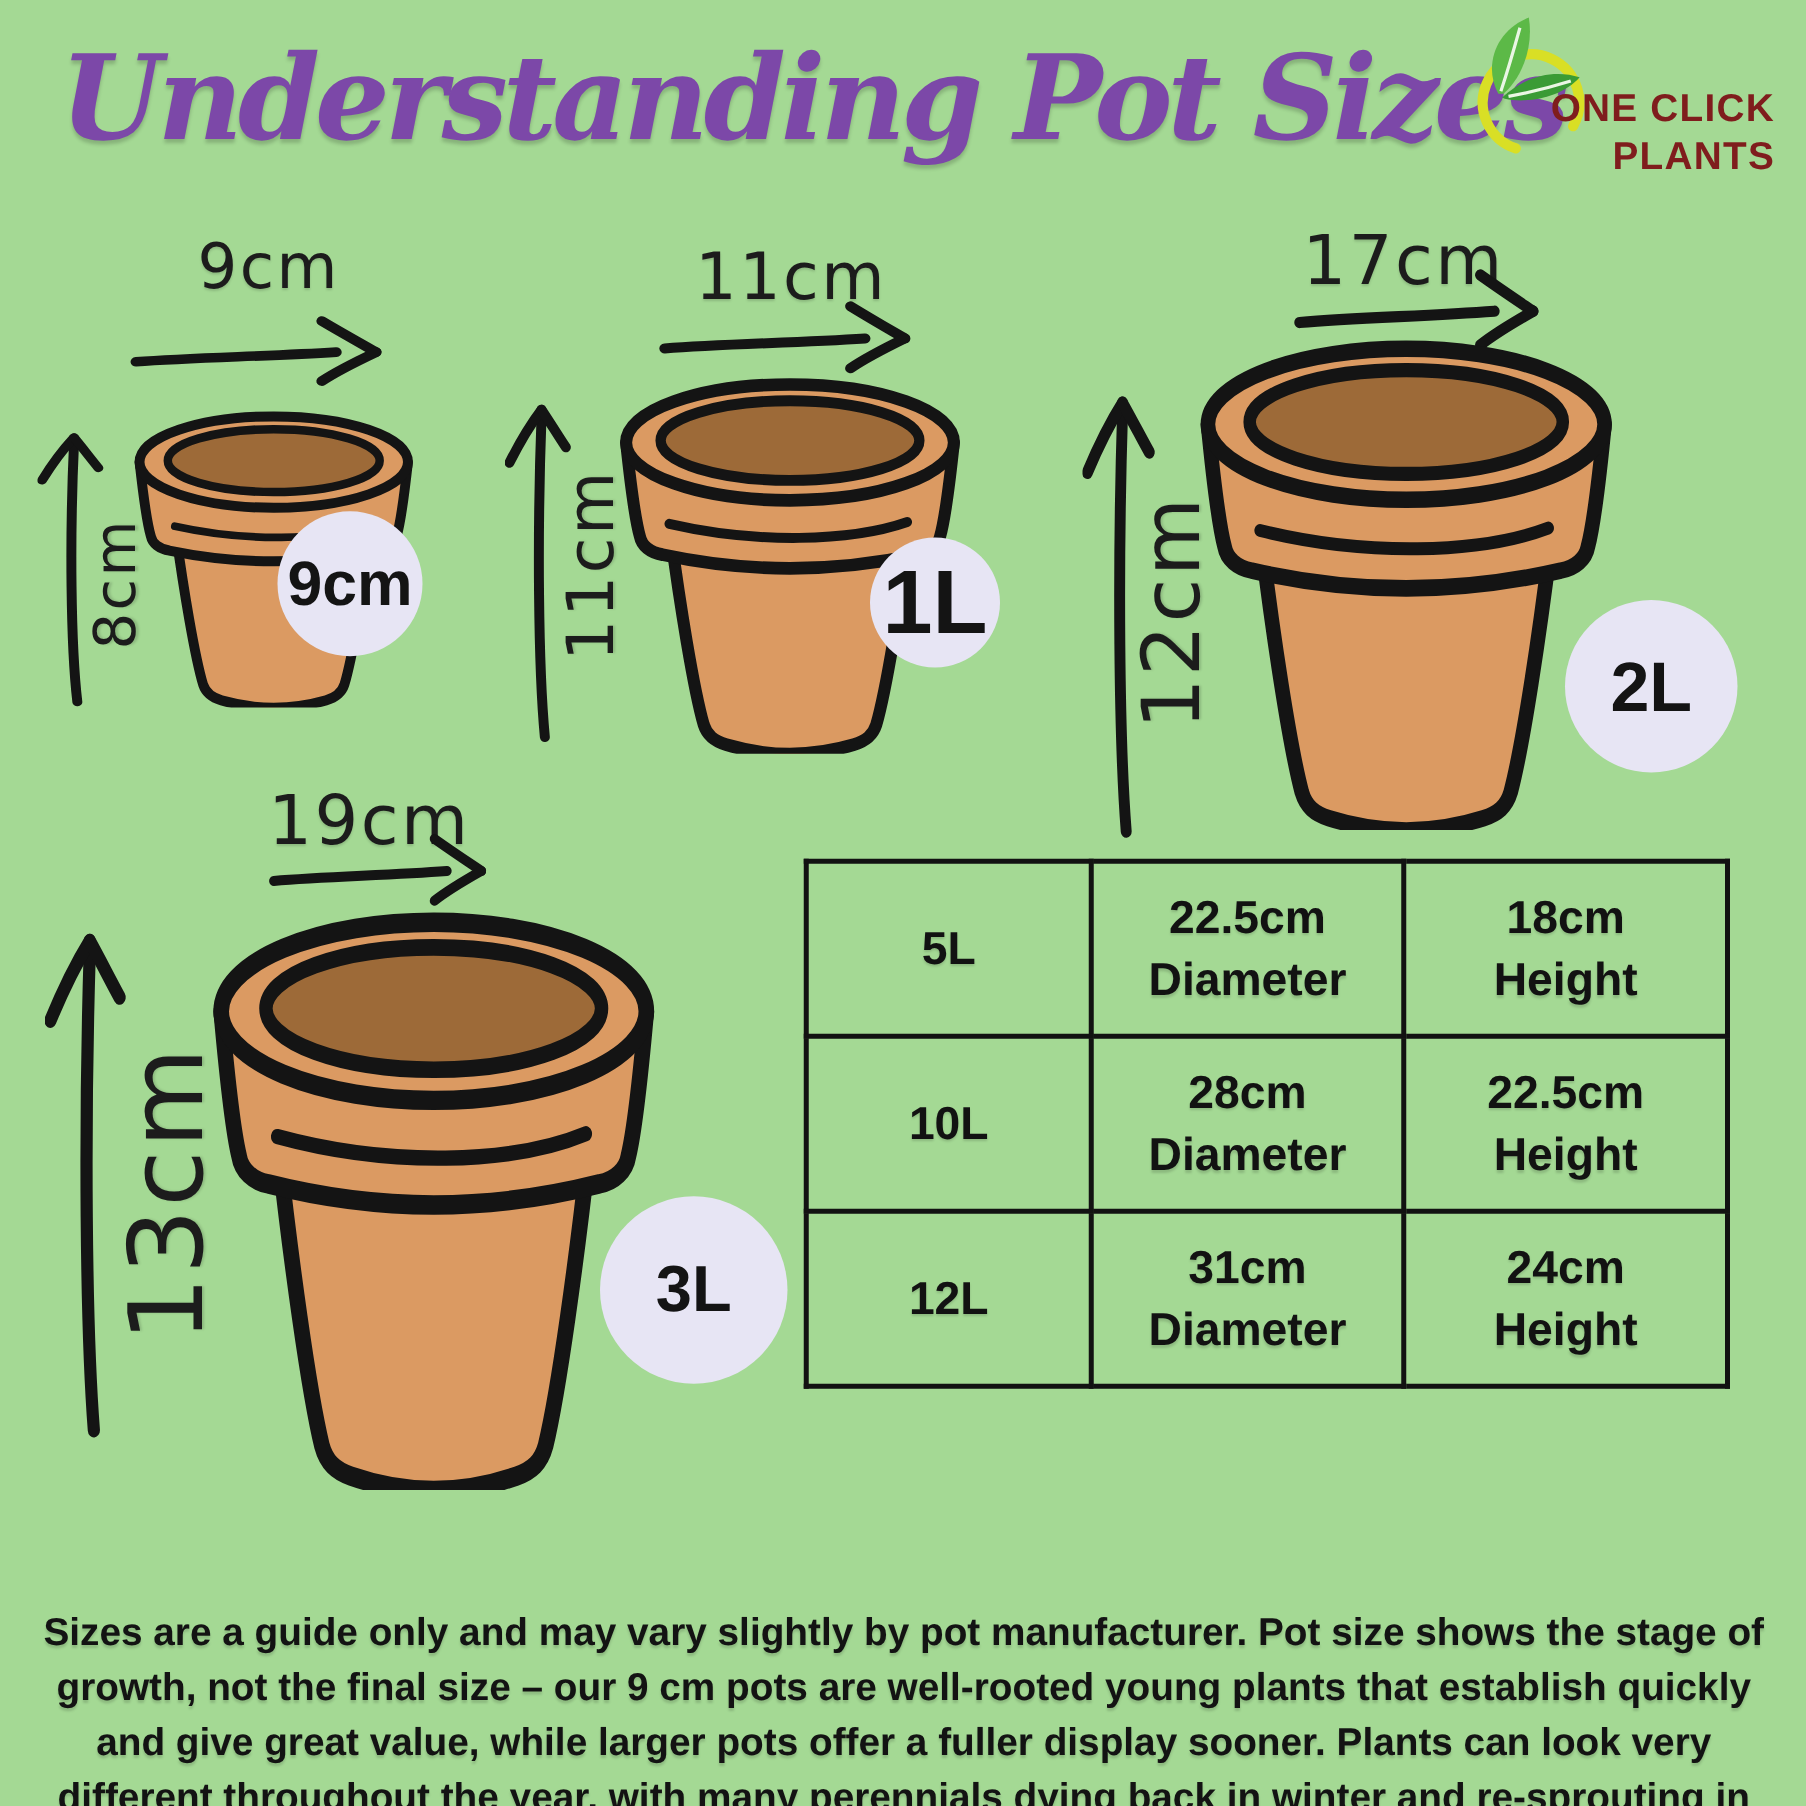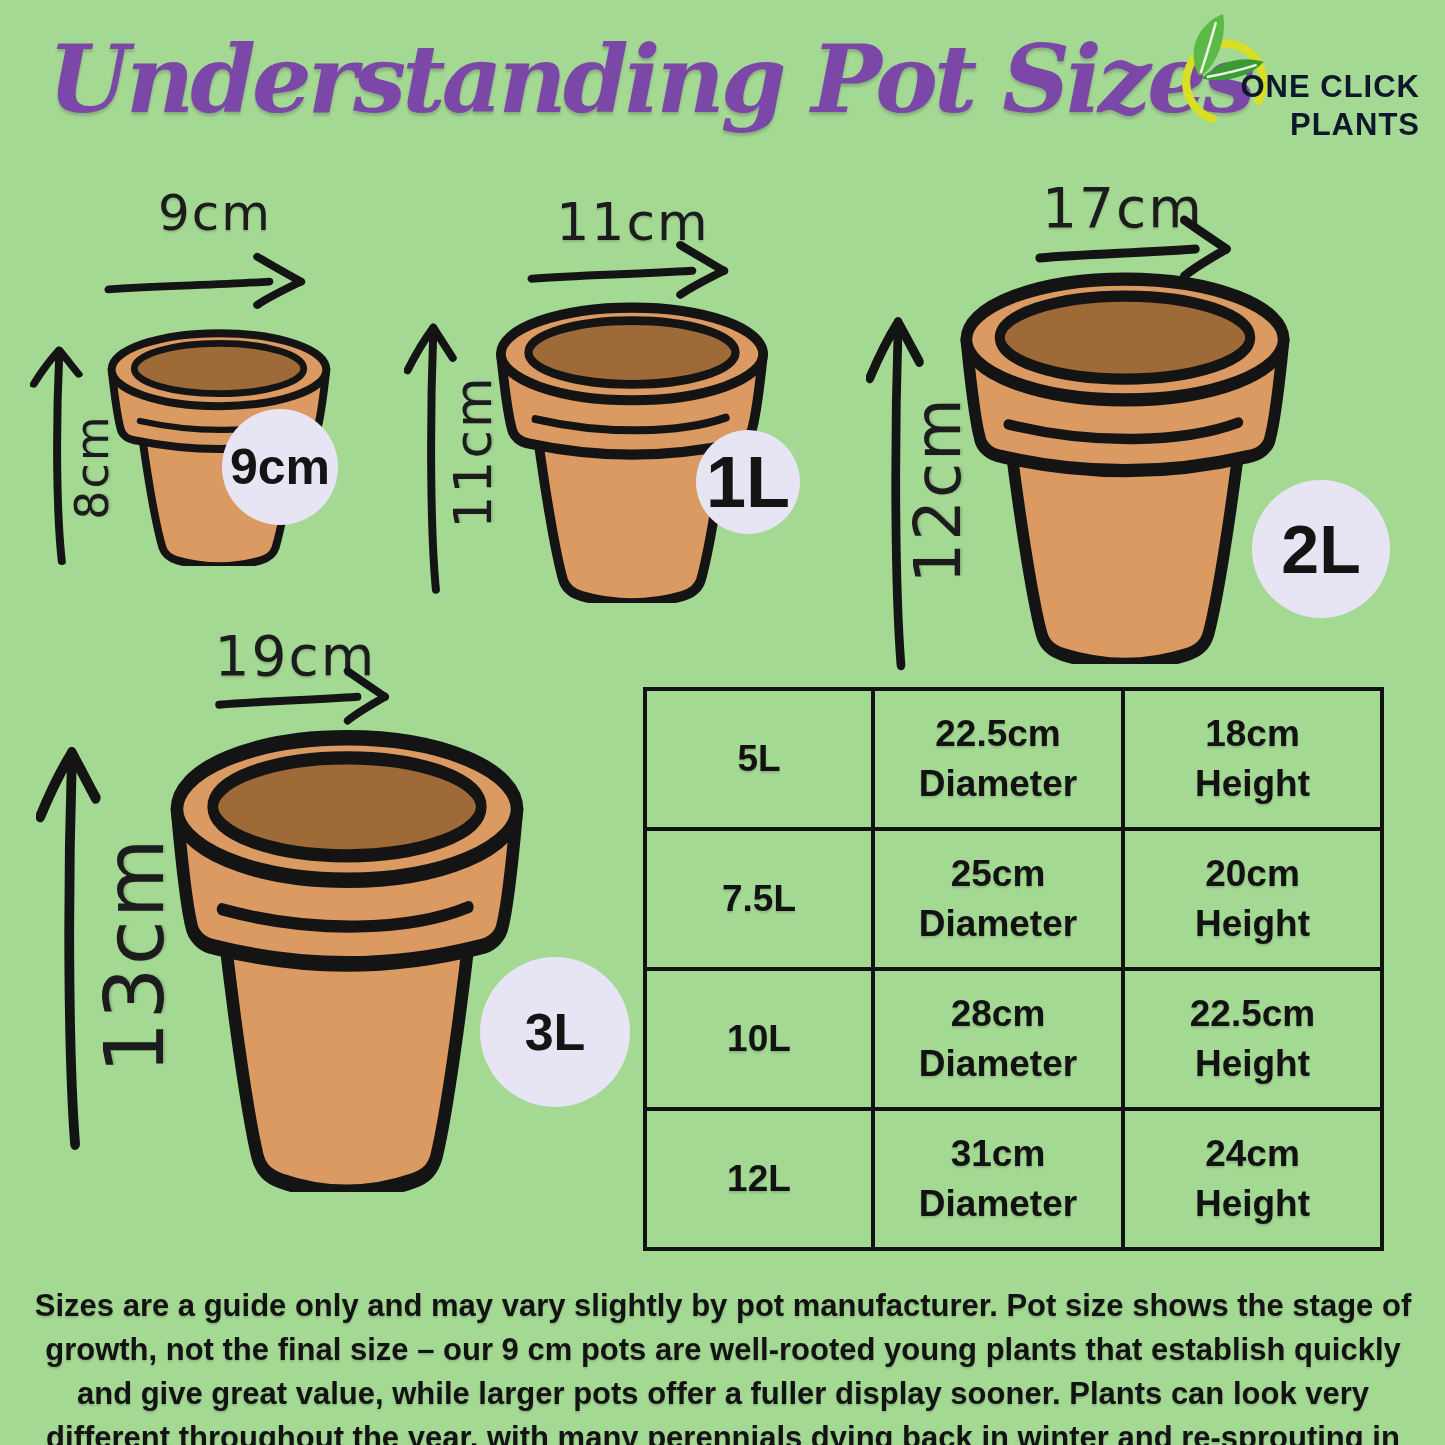--- a/index.html
+++ b/index.html
@@ -18,21 +18,21 @@
     font-style:italic;font-weight:bold;
     font-size:94px;letter-spacing:-4px;line-height:1.1;
     color:#7c48a8;white-space:nowrap;
     text-shadow:0 3px 3px rgba(0,0,0,.18);
   }
   
   .logo{position:absolute;left:1168px;top:12px;width:256px;height:140px;}
   .logo-mark{position:absolute;left:0;top:0;width:102px;height:122px;}
   .logo-text{
     position:absolute;right:4px;top:56px;text-align:right;
-    font-weight:bold;letter-spacing:1px;color:#0f172a;
+    font-weight:bold;letter-spacing:1px;color:#7f1d1d;
     font-size:31px;line-height:38px;white-space:nowrap;
   }
   
   .dim{
     position:absolute;font-family:"DejaVu Sans", sans-serif;
     color:#1c1c1c;letter-spacing:2px;white-space:nowrap;
     text-shadow:0 2px 2px rgba(0,0,0,.15);
   }
   .dim.rot{transform:translate(-50%,-50%) rotate(-90deg);}
   .wl1{left:130px;top:184px;width:170px;text-align:center;font-size:50px;}
@@ -61,21 +61,21 @@
   .pot4{left:168px;top:720px;width:358px;height:472px;}
   
   .badge{
     position:absolute;border-radius:50%;
     background:#e7e5f4;
     display:flex;align-items:center;justify-content:center;
     font-weight:bold;color:#141414;
   }
   .b1{left:222px;top:409px;width:116px;height:116px;font-size:50px;}
   .b2{left:696px;top:430px;width:104px;height:104px;font-size:72px;}
-  .b3{left:1252px;top:480px;width:138px;height:138px;font-size:68px;}
+  .b3{left:1252px;top:480px;width:138px;height:138px;font-size:56px;}
   .b4{left:480px;top:957px;width:150px;height:150px;font-size:52px;}
   
   .size-table{
     position:absolute;left:643px;top:687px;
     border-collapse:collapse;
     text-shadow:0 2px 2px rgba(0,0,0,.15);
   }
   .size-table td{
     border:4px solid #121212;
     text-align:center;vertical-align:middle;
@@ -195,31 +195,20 @@
         <td class="c2">
           <div>22.5cm</div>
           <div>Diameter</div>
         </td>
         <td class="c3">
           <div>18cm</div>
           <div>Height</div>
         </td>
       </tr>
       <tr>
-        <td class="c1">7.5L</td>
-        <td class="c2">
-          <div>25cm</div>
-          <div>Diameter</div>
-        </td>
-        <td class="c3">
-          <div>20cm</div>
-          <div>Height</div>
-        </td>
-      </tr>
-      <tr>
         <td class="c1">10L</td>
         <td class="c2">
           <div>28cm</div>
           <div>Diameter</div>
         </td>
         <td class="c3">
           <div>22.5cm</div>
           <div>Height</div>
         </td>
       </tr>

